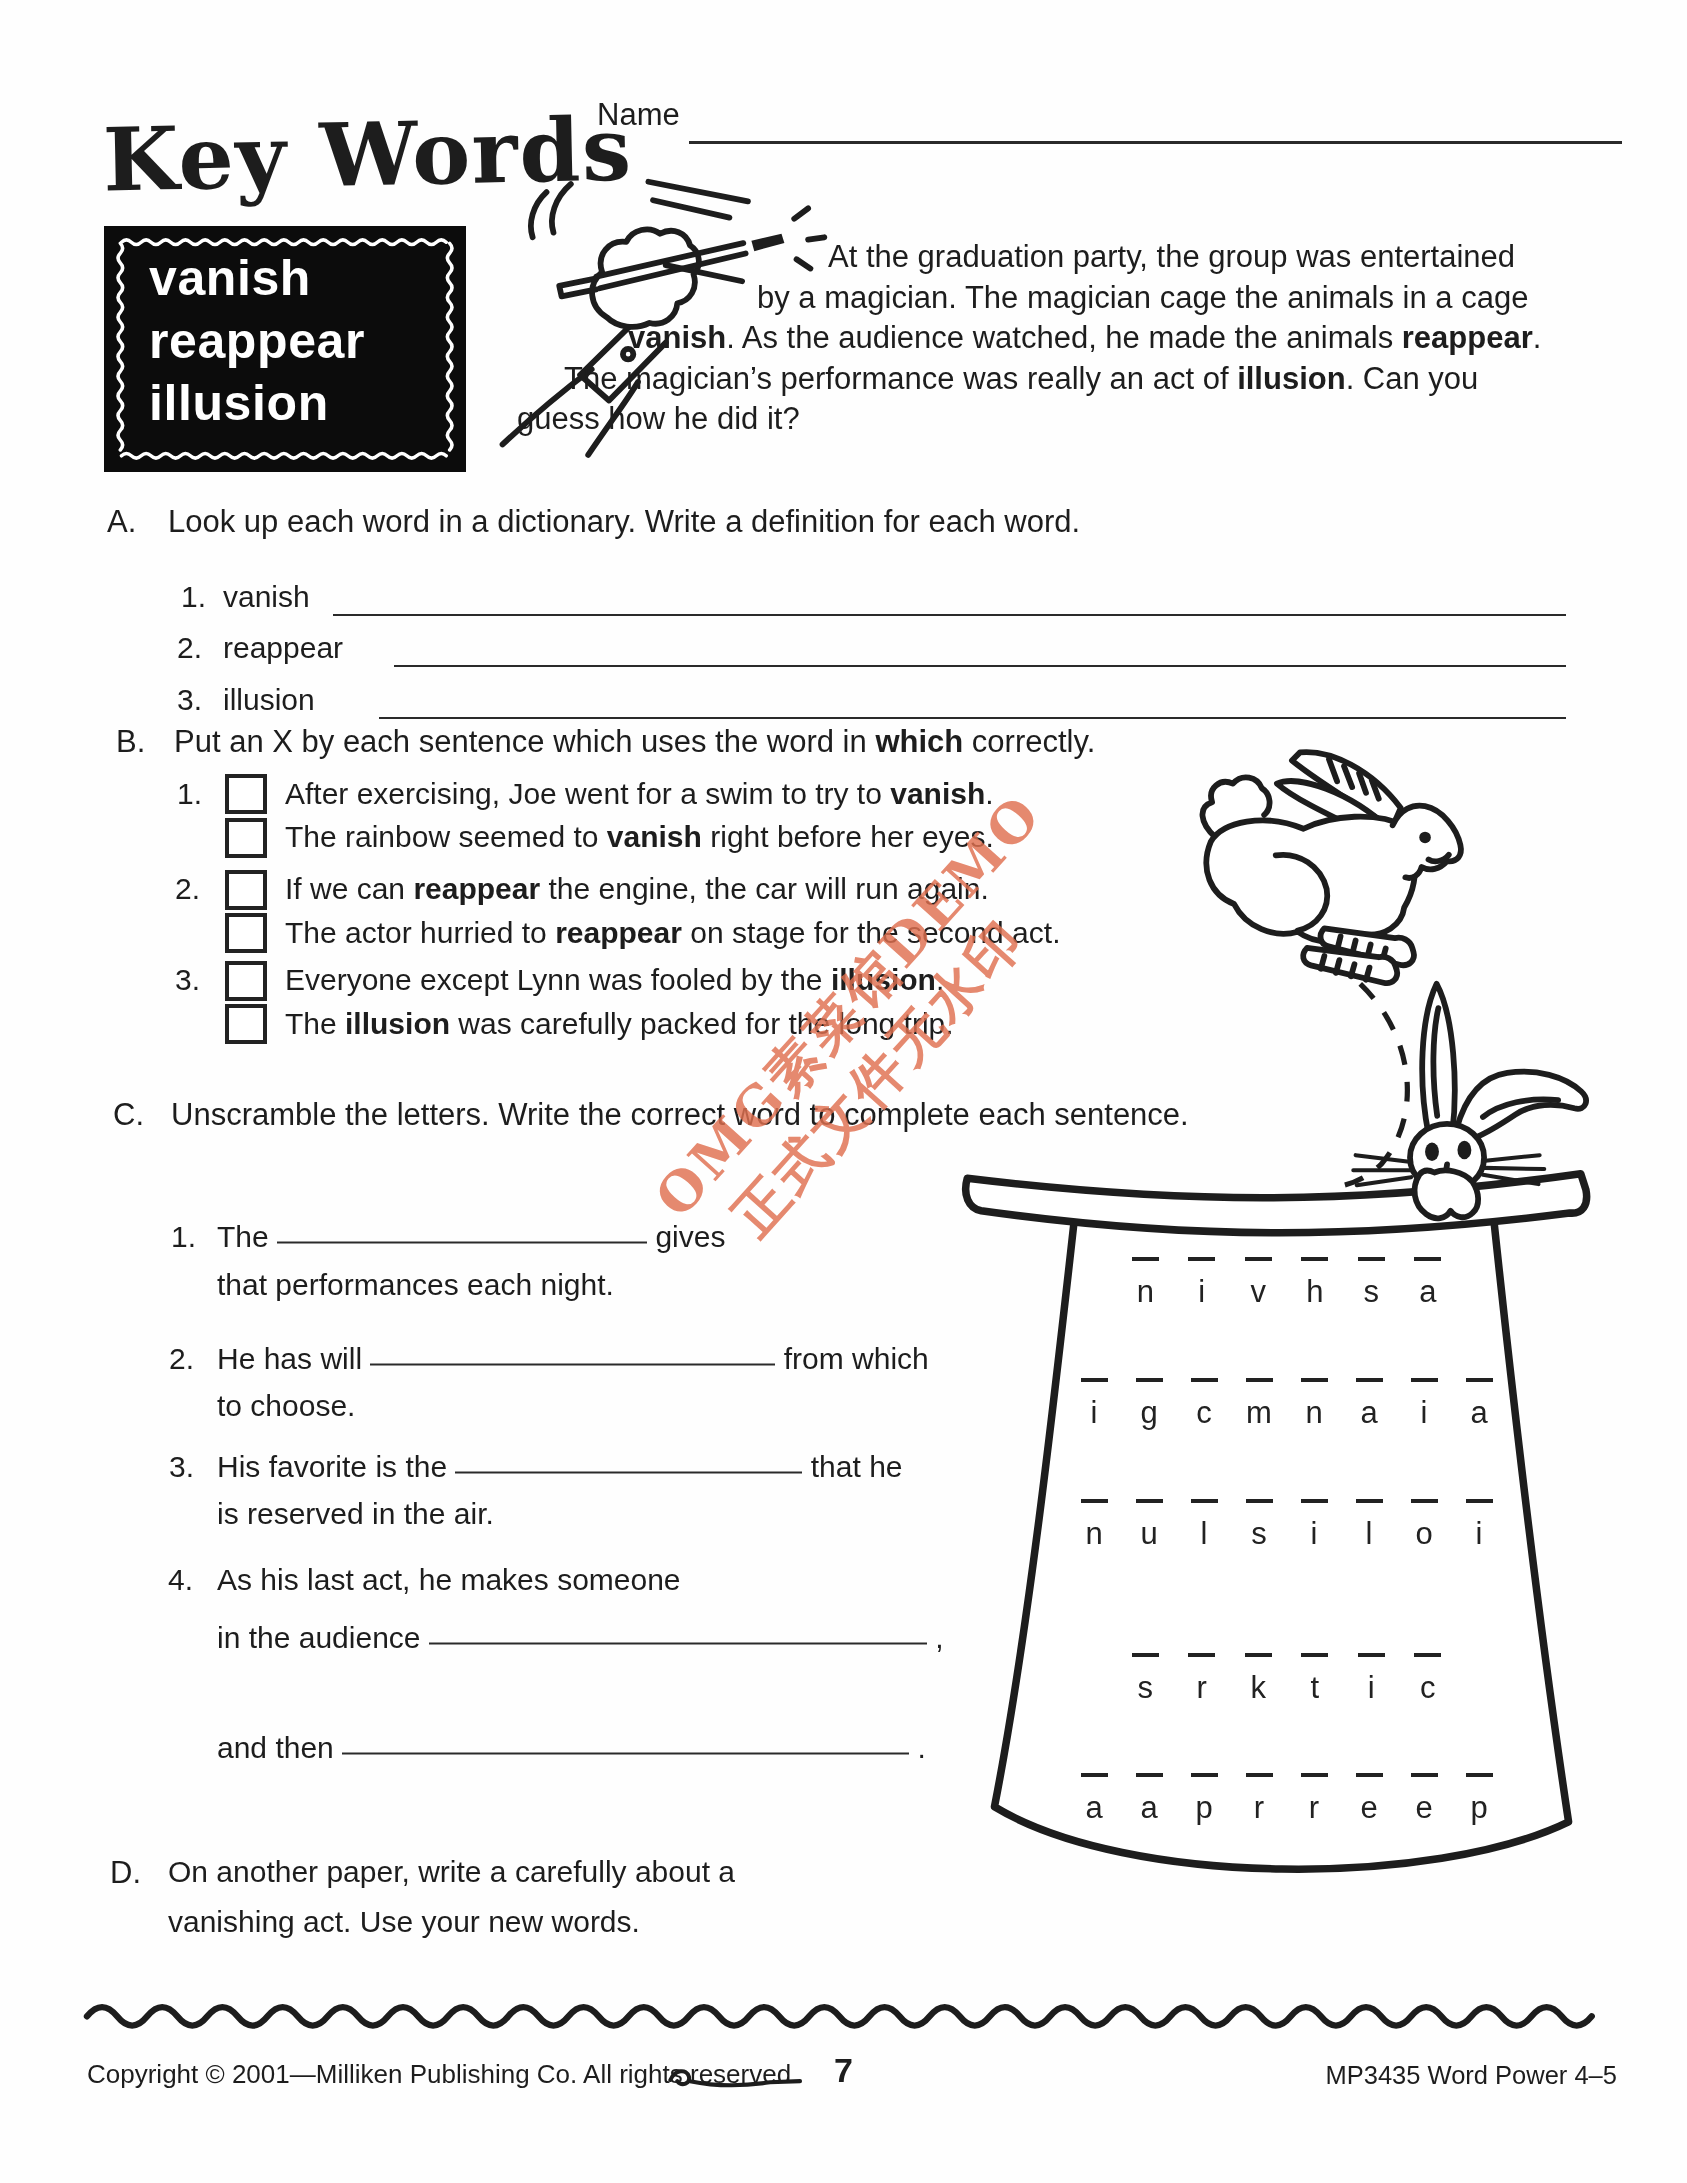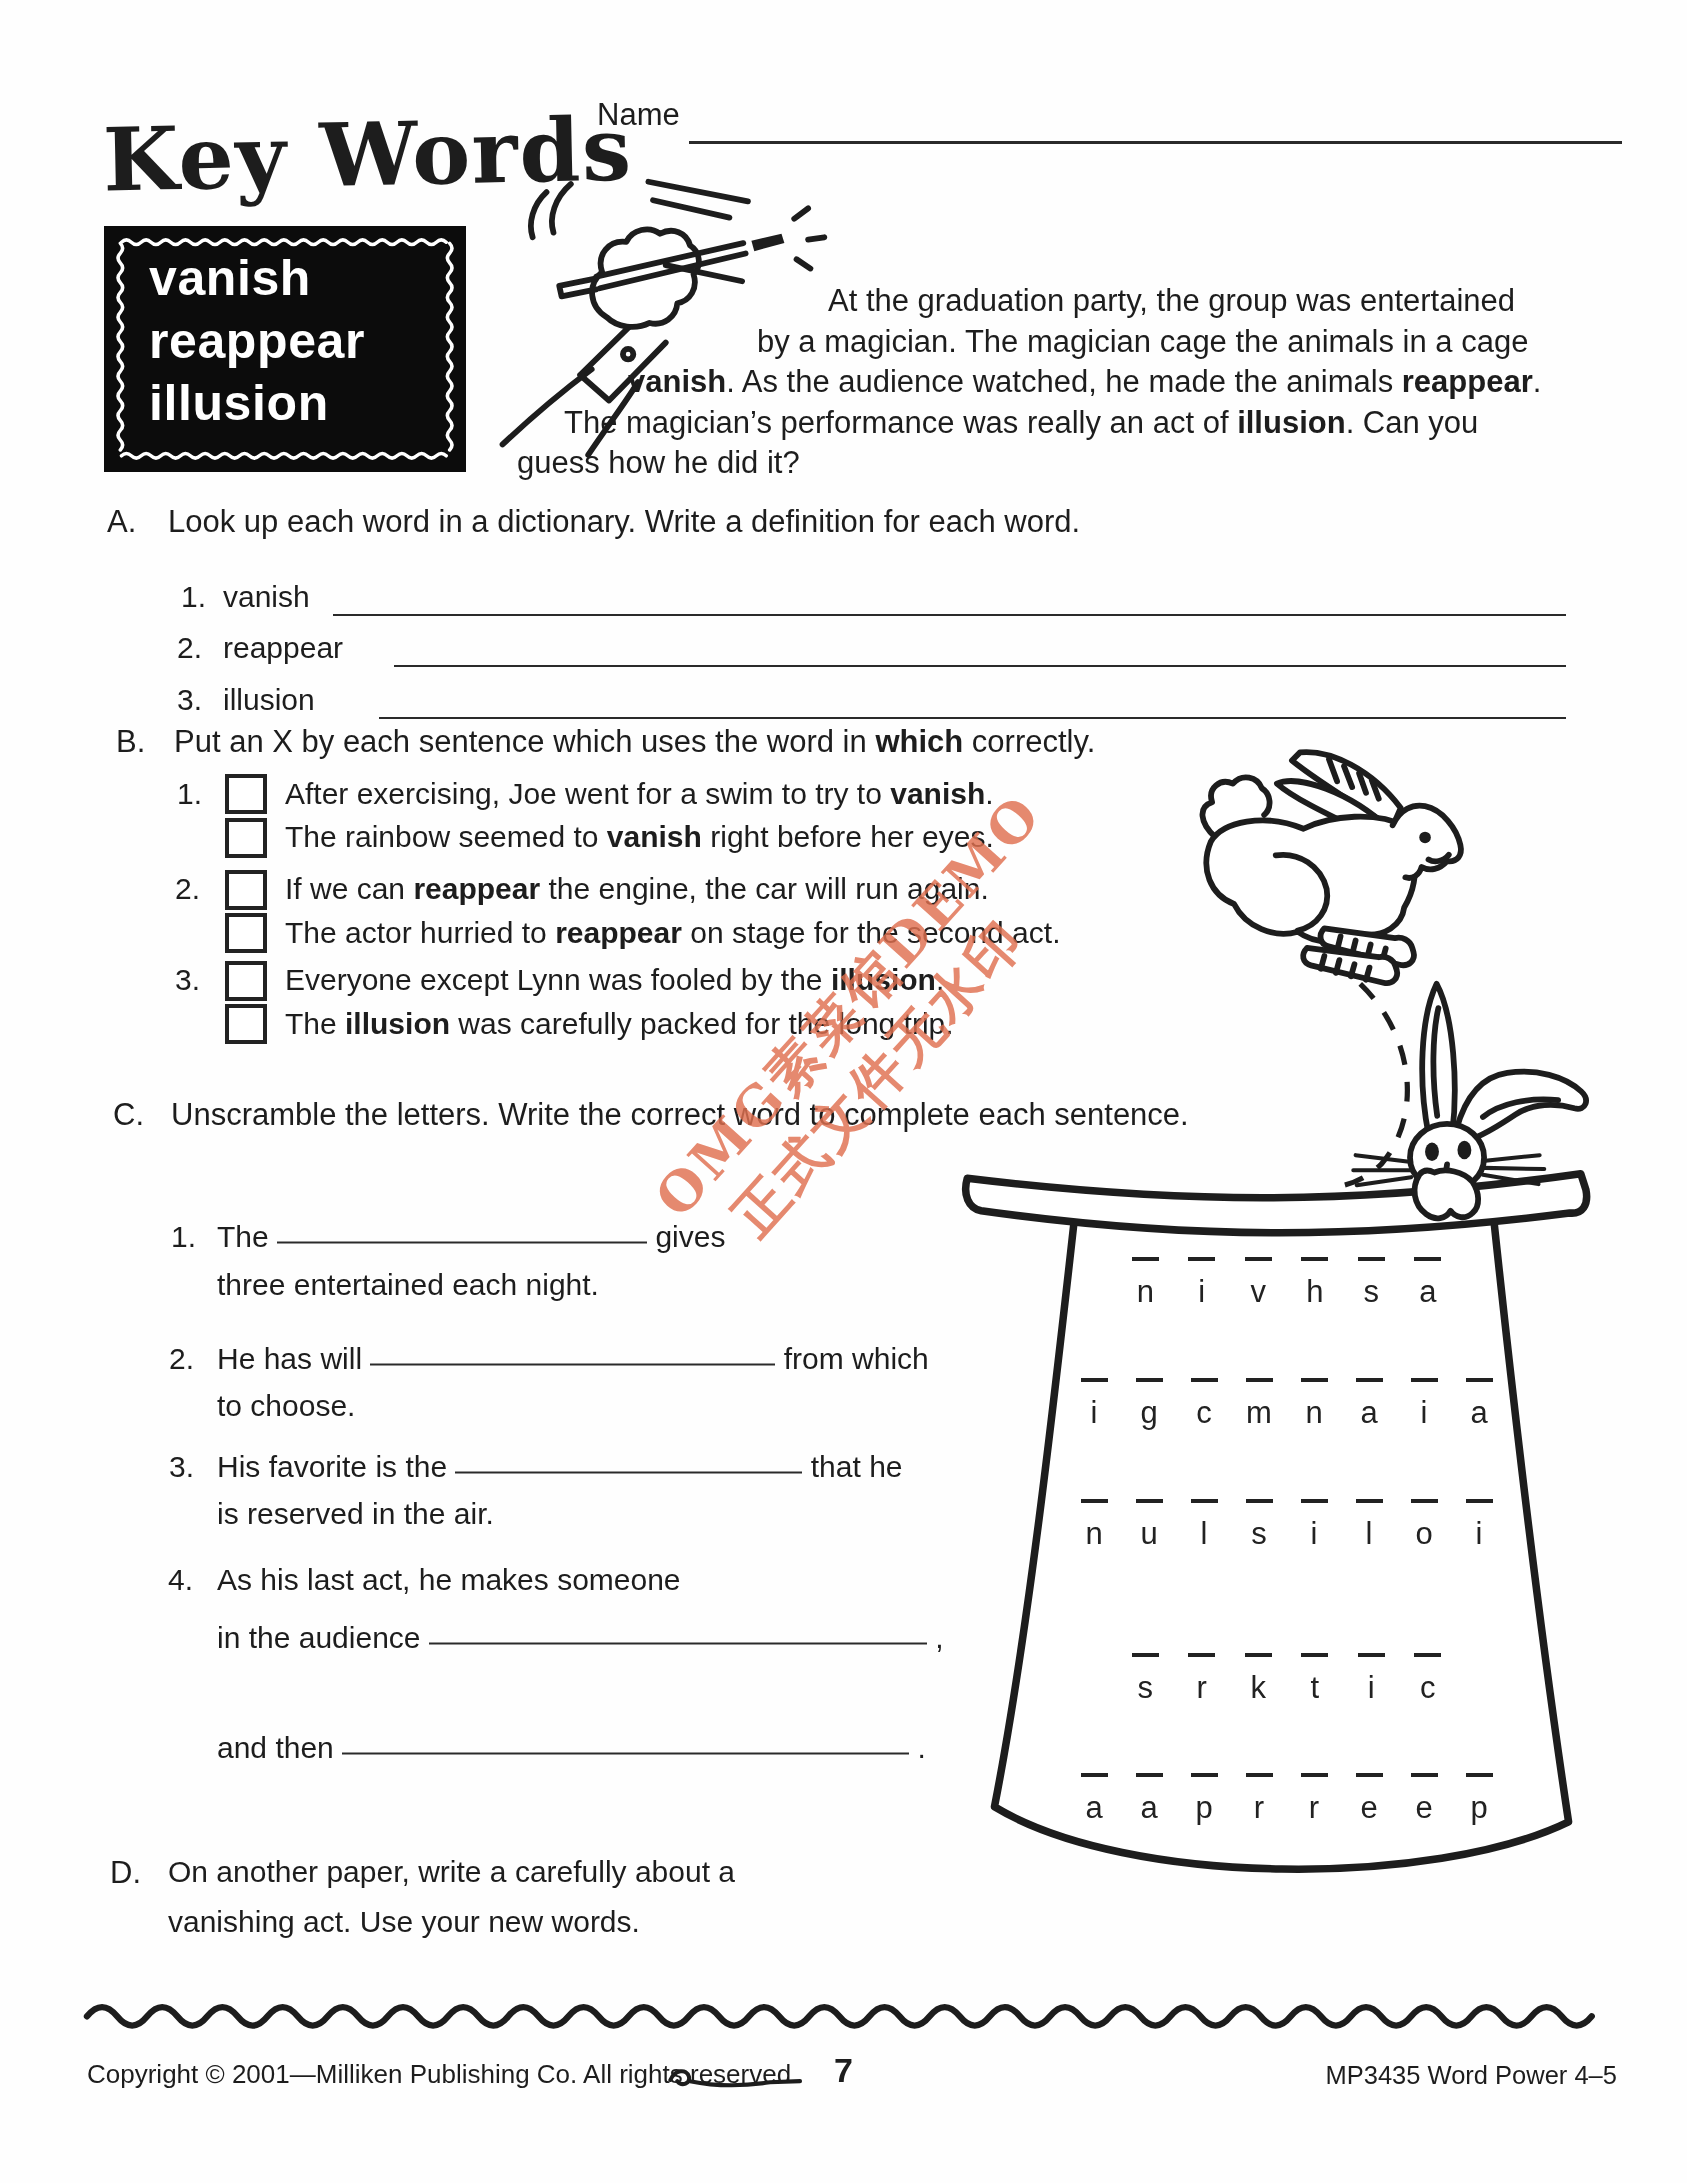--- a/index.html
+++ b/index.html
@@ -11,21 +11,21 @@
   
   .name-label{left:597px;top:97px;font-size:31px;}
   .name-line{left:689px;top:141px;width:933px;border-bottom:3.5px solid #2a2a2a;height:0;z-index:4;}
   .page-title{left:103px;top:103px;font-family:"DejaVu Serif",serif;font-weight:700;
               font-size:87px;letter-spacing:1.7px;transform:rotate(-1.2deg);z-index:4;}
   
   .kw-box{left:104px;top:226px;width:362px;height:246px;background:#0c0c0c;z-index:3;}
   .kw-box svg{position:absolute;inset:0;}
   .kw-word{position:absolute;left:45px;color:#fff;font-size:50px;font-weight:700;letter-spacing:0.6px;}
   
-  .intro-line{font-size:31px;z-index:4;margin-top:44px;}
+  .intro-line{font-size:31px;z-index:4;}
   
   .sec-letter{font-size:31px;z-index:4;}
   .heading{font-size:31px;z-index:4;}
   .item-num{font-size:30px;z-index:4;}
   .writeline{border-bottom:2.9px solid #2a2a2a;height:0;z-index:4;position:absolute;}
   .checkbox{position:absolute;width:34px;height:32px;border:4px solid #222;background:#fff;z-index:4;}
   .blank{display:inline-block;border-bottom:2.9px solid #2a2a2a;height:4.6px;transform:translateY(-3.5px);}
   .w640{width:370px}.w700{width:405px}.w600{width:347px}.w860{width:498px}.w980{width:567px}
   
   .hat-row{position:absolute;left:968px;width:637px;display:flex;justify-content:center;z-index:4;}
@@ -162,21 +162,21 @@
 
 <div class="abs sec-letter" style="left:113px;top:1097px">C.</div>
 <div class="abs heading" style="left:171px;top:1097px">Unscramble the letters. Write the correct word to complete each sentence.</div>
 
 <div class="abs item-num" style="left:171px;top:1220px">1.</div>
 <div class="abs txt" style="left:217px;top:1220px">
   <span>The</span>
   <span class="blank w640"></span>
   <span>gives</span>
 </div>
-<div class="abs txt" style="left:217px;top:1268px">three entertained each night.</div>
+<div class="abs txt" style="left:217px;top:1268px">that performances each night.</div>
 
 <div class="abs item-num" style="left:169px;top:1342px">2.</div>
 <div class="abs txt" style="left:217px;top:1342px">
   <span>He has will</span>
   <span class="blank w700"></span>
   <span>from which</span>
 </div>
 <div class="abs txt" style="left:217px;top:1389px">to choose.</div>
 
 <div class="abs item-num" style="left:169px;top:1450px">3.</div>

